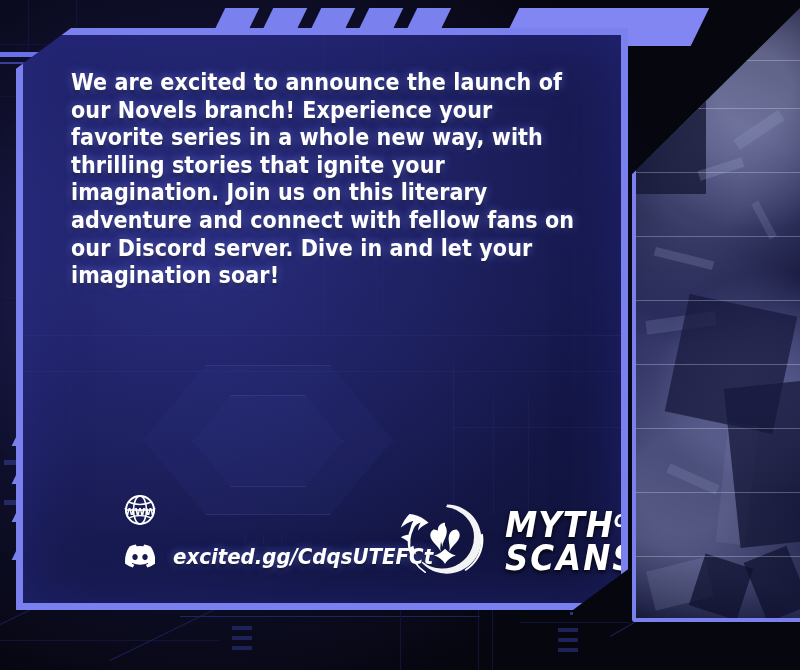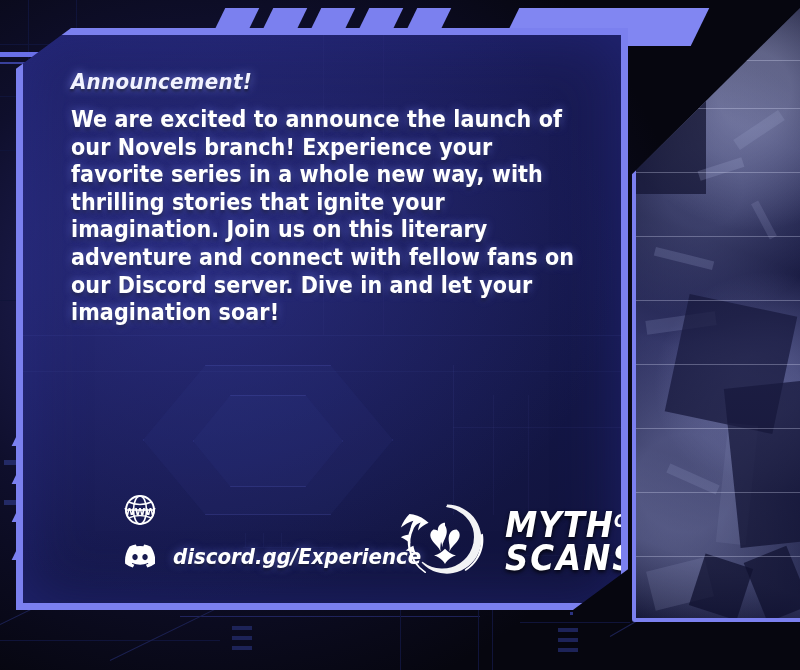--- a/index.html
+++ b/index.html
@@ -231,21 +231,20 @@
     <div class="fline h" style="left:430px;top:392px;width:180px;opacity:.45;"></div>
     <div class="fline h" style="left:500px;top:520px;width:112px;opacity:.3;"></div>
     <div class="fline v" style="left:300px;top:0;height:300px;opacity:.28;"></div>
     <div class="fline v" style="left:360px;top:0;height:300px;opacity:.22;"></div>
     <div class="fline h" style="left:220px;top:512px;width:90px;opacity:.35;"></div>
     <div class="fline v" style="left:222px;top:498px;height:14px;opacity:.35;"></div>
     <div class="fline v" style="left:240px;top:498px;height:14px;opacity:.35;"></div>
     <div class="fline v" style="left:258px;top:498px;height:14px;opacity:.35;"></div>
 
     <div class="content">
-      <div class="headline">Announcement!</div>
       <div class="body">We are excited to announce the launch of our Novels branch! Experience your favorite series in a whole new way, with thrilling stories that ignite your imagination. Join us on this literary adventure and connect with fellow fans on our Discord server. Dive in and let your imagination soar!</div>
     </div>
 
     <div class="links">
 
       <div class="linkrow">
         <span class="linkicon">
           <svg viewBox="0 0 32 32" width="32" height="32">
             <circle cx="16" cy="16" r="14" fill="none" stroke="#ffffff" stroke-width="2"></circle>
             <ellipse cx="16" cy="16" rx="6.5" ry="14" fill="none" stroke="#ffffff" stroke-width="1.6"></ellipse>
@@ -256,21 +255,21 @@
           </svg>
         </span>
       </div>
 
       <div class="linkrow">
         <span class="linkicon">
           <svg viewBox="0 0 71 55" width="30" height="24">
             <path fill="#ffffff" d="M60.1 4.9A58.5 58.5 0 0 0 45.6.4a.2.2 0 0 0-.2.1c-.6 1.1-1.3 2.6-1.8 3.7a54 54 0 0 0-16.2 0c-.5-1.2-1.2-2.6-1.9-3.7a.2.2 0 0 0-.2-.1c-5 .9-9.9 2.4-14.5 4.5a.2.2 0 0 0-.1.1C1.6 18.7-1 32.1.4 45.4c0 .1 0 .2.1.2a58.9 58.9 0 0 0 17.8 9 .2.2 0 0 0 .3-.1c1.4-1.9 2.6-3.9 3.6-6a.2.2 0 0 0-.1-.3c-2-.7-3.8-1.6-5.6-2.6a.2.2 0 0 1 0-.4l1.1-.9a.2.2 0 0 1 .2 0c11.7 5.4 24.4 5.4 36 0a.2.2 0 0 1 .2 0l1.1.9a.2.2 0 0 1 0 .4c-1.8 1-3.7 1.9-5.6 2.6a.2.2 0 0 0-.1.3c1 2.1 2.2 4.1 3.6 6a.2.2 0 0 0 .3.1 58.6 58.6 0 0 0 17.8-9 .2.2 0 0 0 .1-.2c1.7-15.3-2.5-28.6-10.6-40.4a.2.2 0 0 0-.1-.1zM23.7 37.3c-3.5 0-6.4-3.2-6.4-7.2s2.8-7.2 6.4-7.2c3.6 0 6.5 3.3 6.4 7.2 0 4-2.8 7.2-6.4 7.2zm23.7 0c-3.5 0-6.4-3.2-6.4-7.2s2.8-7.2 6.4-7.2c3.6 0 6.5 3.3 6.4 7.2 0 4-2.8 7.2-6.4 7.2z"></path>
           </svg>
         </span>
-        <span class="linktext">discord.gg/Experience</span>
+        <span class="linktext">excited.gg/CdqsUTEFCt</span>
       </div>
     </div>
 
     <div class="brand">
       <span class="brand-mark">
         <svg viewBox="0 0 110 100" width="108" height="96">
           <g fill="#ffffff">
             <path d="M57 12a36 36 0 1 1-26 61 .8.8 0 0 1 1-1.2A33 33 0 0 0 84 37a33 33 0 0 0-27-22.2.8.8 0 0 1 0-1.6z" opacity=".95"></path>
             <path d="M27 30a35 35 0 0 0 8 52 .8.8 0 0 1-.9 1.3A38 38 0 0 1 24 28a.8.8 0 0 1 1.4.6z"></path>
             <path d="M92 44c2 14-4 28-16 35.5a.8.8 0 0 0 .8 1.4C90 73 97 58 94.5 43a.8.8 0 0 0-1.6.3z"></path>

